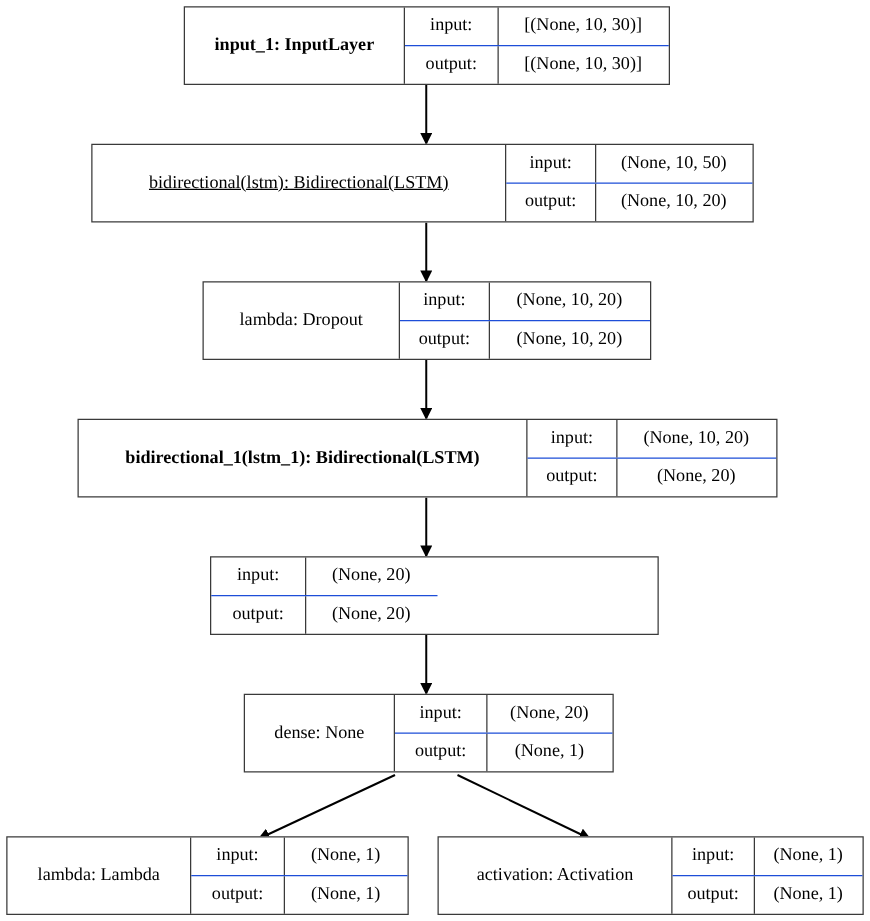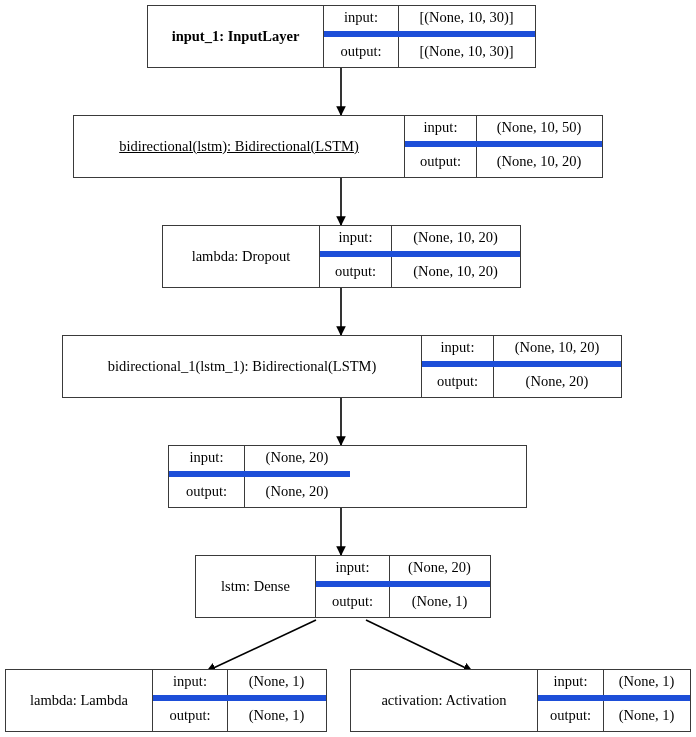--- a/index.html
+++ b/index.html
@@ -44,21 +44,21 @@
     flex-direction:column;
     flex:0 0 auto;
   }
   .io-row{
     box-sizing:border-box;
     display:flex;
     flex-direction:row;
     flex:1 1 50%;
     align-items:stretch;
   }
-  .io-row.top{border-bottom:6px solid #1d4ed8;}
+  .io-row.top{border-bottom:1px solid #1d4ed8;}
   .io-key{
     box-sizing:border-box;
     display:flex;
     align-items:center;
     justify-content:center;
     border-right:1px solid #3a3a3a;
     white-space:nowrap;
     padding:0 6px;
   }
   .io-val{
@@ -129,21 +129,21 @@
         <div class="io-val" style="width:127px;">(None, 10, 20)</div>
       </div>
       <div class="io-row">
         <div class="io-key" style="width:72px;">output:</div>
         <div class="io-val" style="width:127px;">(None, 10, 20)</div>
       </div>
     </div>
   </div>
 
   <div class="node" style="left:62px;top:335px;width:560px;height:63px;">
-    <div class="node-name" style="width:359px;">bidirectional_1(lstm_1): Bidirectional(LSTM)</div>
+    <div class="node-name" style="width:359px;font-weight:bold;">bidirectional_1(lstm_1): Bidirectional(LSTM)</div>
     <div class="io-table" style="width:199px;">
       <div class="io-row top">
         <div class="io-key" style="width:72px;">input:</div>
         <div class="io-val" style="width:126px;">(None, 10, 20)</div>
       </div>
       <div class="io-row">
         <div class="io-key" style="width:72px;">output:</div>
         <div class="io-val" style="width:126px;">(None, 20)</div>
       </div>
     </div>
@@ -156,21 +156,21 @@
         <div class="io-val" style="width:104px;">(None, 20)</div>
       </div>
       <div class="io-row">
         <div class="io-key" style="width:76px;">output:</div>
         <div class="io-val" style="width:104px;">(None, 20)</div>
       </div>
     </div>
   </div>
 
   <div class="node" style="left:195px;top:555px;width:296px;height:63px;">
-    <div class="node-name" style="width:121px;">lstm: Dense</div>
+    <div class="node-name" style="width:121px;">dense: None</div>
     <div class="io-table" style="width:174px;">
       <div class="io-row top">
         <div class="io-key" style="width:74px;">input:</div>
         <div class="io-val" style="width:99px;">(None, 20)</div>
       </div>
       <div class="io-row">
         <div class="io-key" style="width:74px;">output:</div>
         <div class="io-val" style="width:99px;">(None, 1)</div>
       </div>
     </div>

